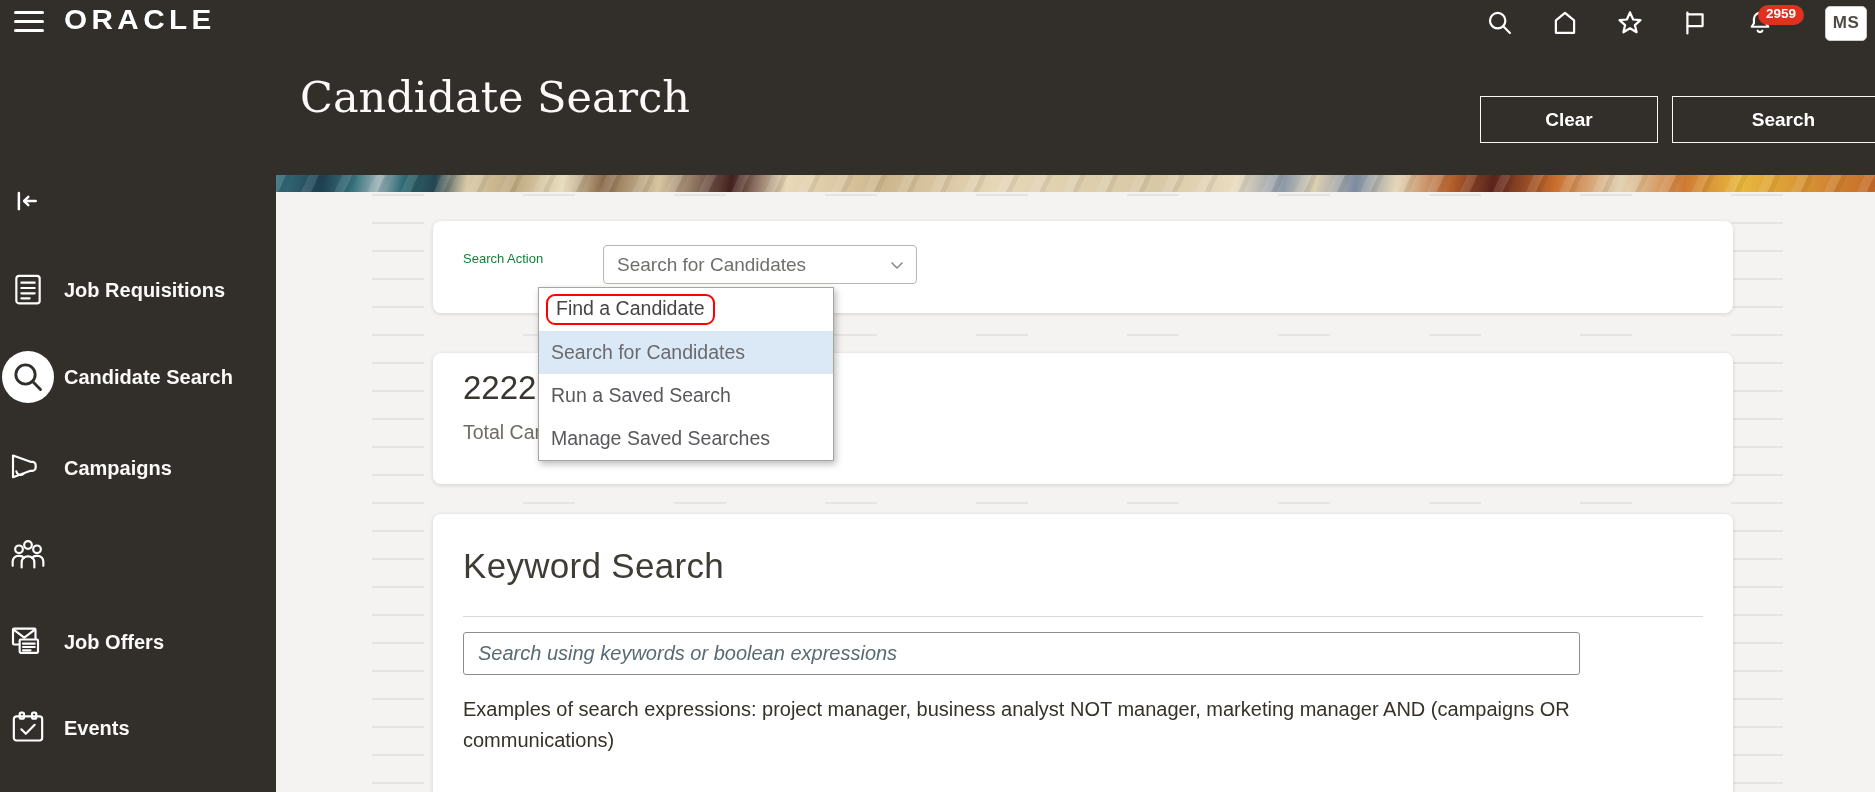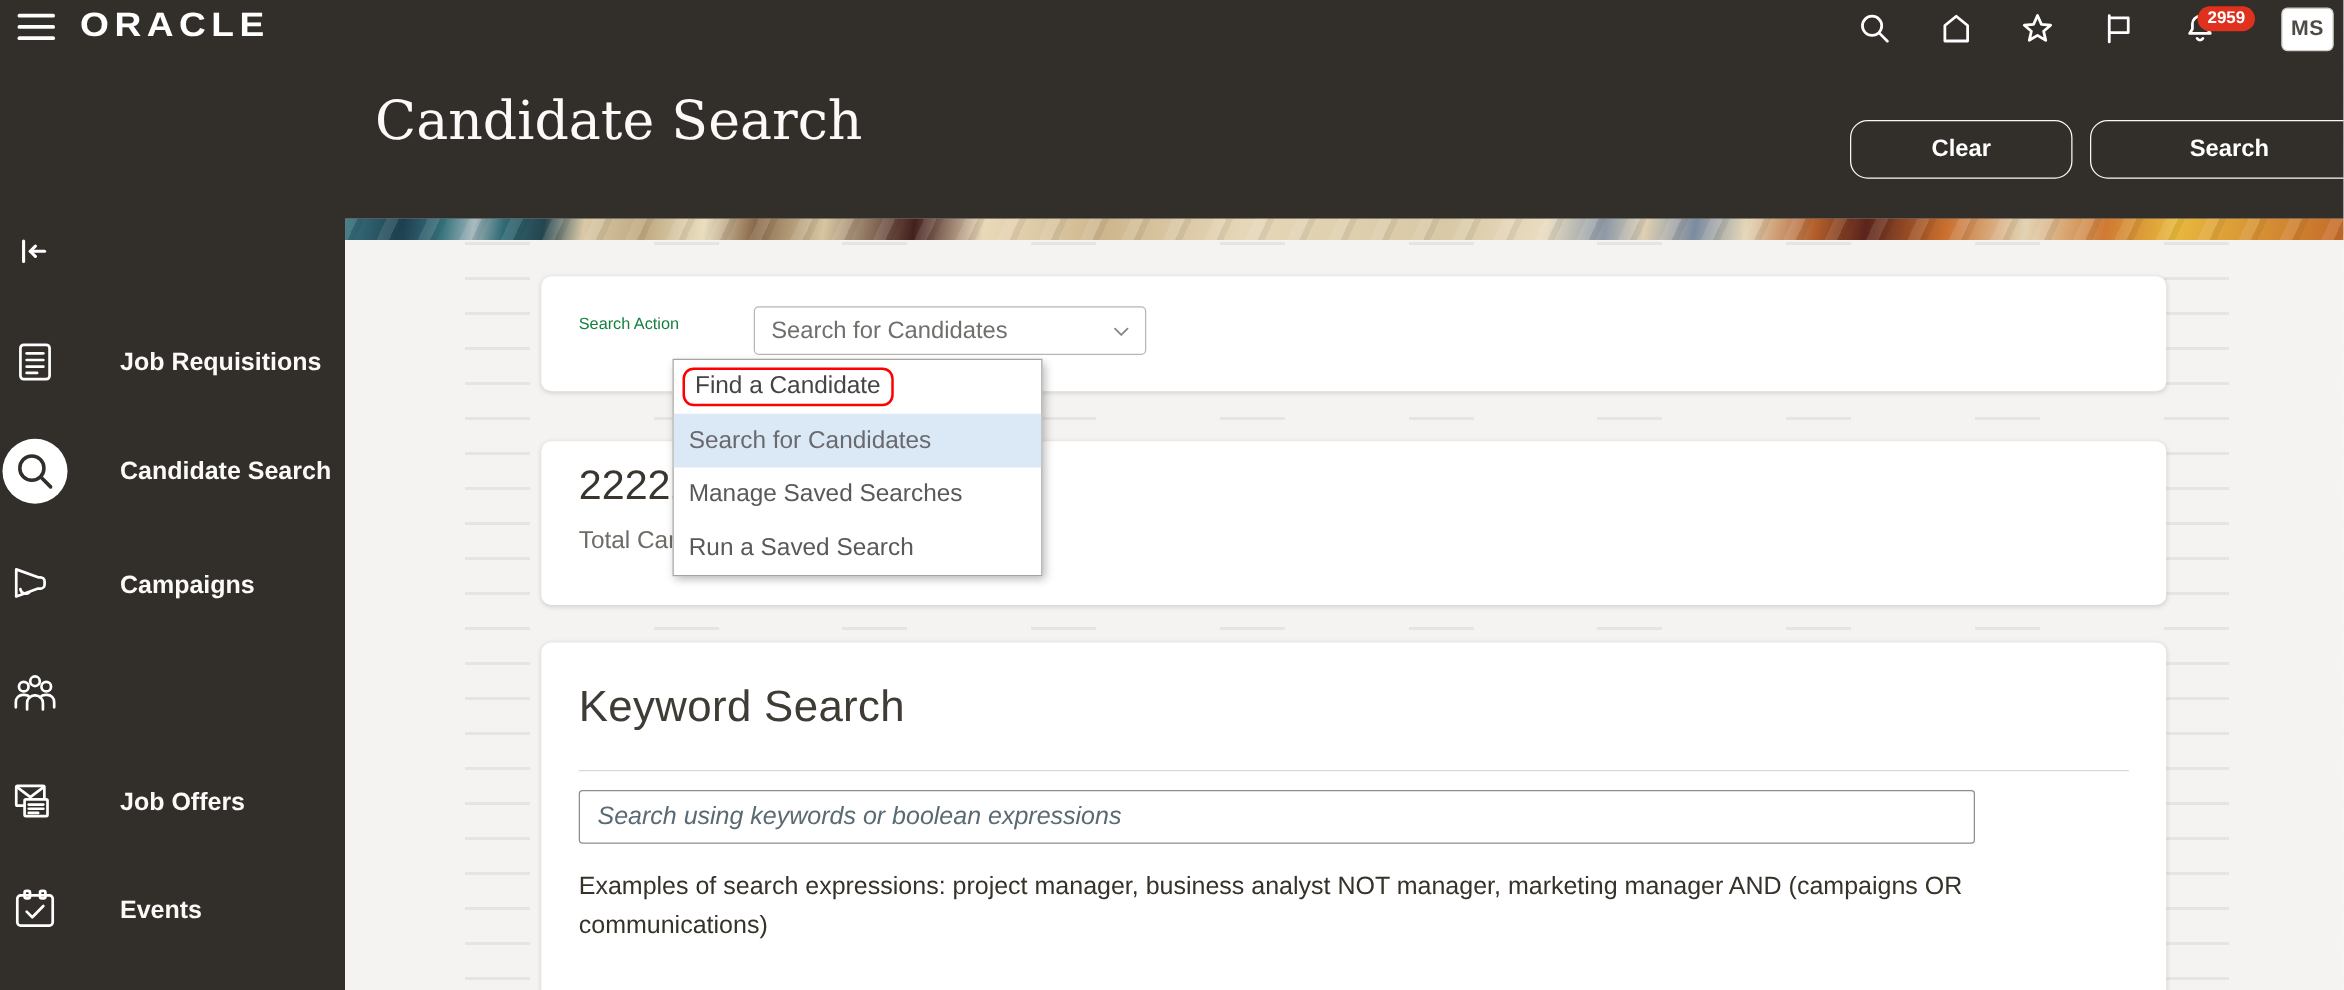--- a/index.html
+++ b/index.html
@@ -42,35 +42,35 @@
   .bell-wrap{ position:relative; }
   .badge{ position:absolute; top:-4px; left:12px; background:#e0301e; color:#fff;
     font-size:13.5px; font-weight:700; border-radius:11px; padding:2px 8px 3px; line-height:1.1; }
   .avatar{ margin-left:14px; width:42px; height:35px; background:#fff; border:1px solid #cfcdc9;
     border-radius:5px; display:flex; align-items:center; justify-content:center;
     color:#4f4a44; font-size:17px; font-weight:700; letter-spacing:.5px; cursor:pointer; }
 
   .page-title{ position:absolute; left:300px; top:72px; color:#fbfaf9;
     font-family:"DejaVu Serif","Liberation Serif",serif; font-size:43px; font-weight:400; }
   .hbtn{ position:absolute; top:96px; height:47px; background:transparent; border:1.5px solid #faf8f6;
-    border-radius:14px; color:#fff; font-family:"Liberation Sans",sans-serif;
+    border-radius:0; color:#fff; font-family:"Liberation Sans",sans-serif;
     font-size:19px; font-weight:700; cursor:pointer; }
   .hbtn.clear{ left:1480px; width:178px; }
   .hbtn.search{ left:1672px; width:223px; }
 
   
   .collapse-btn{ position:absolute; left:14px; top:188px; width:26px; height:26px; cursor:pointer; }
   .collapse-btn svg{ width:100%; height:100%; stroke:#fff; fill:none; stroke-width:2.3; stroke-linecap:round; stroke-linejoin:round; }
   .nav-item{ position:absolute; left:0; width:276px; height:60px; cursor:pointer; }
   .nav-ico{ position:absolute; left:2px; top:4px; width:52px; height:52px;
     display:flex; align-items:center; justify-content:center; border-radius:50%; }
   .nav-ico svg{ width:40px; height:40px; stroke:#fff; fill:none; stroke-width:1.3; stroke-linecap:round; stroke-linejoin:round; }
   .nav-item.active .nav-ico{ background:#fff; }
   .nav-item.active .nav-ico svg{ stroke:#322e2a; stroke-width:1.7; }
-  .nav-label{ position:absolute; left:64px; top:0; line-height:60px; color:#fbfaf8; font-size:20px; font-weight:700;margin-left:32px; }
+  .nav-label{ position:absolute; left:64px; top:0; line-height:60px; color:#fbfaf8; font-size:20px; font-weight:700; }
 
   
   .card{ position:absolute; left:433px; width:1300px; background:#fff; border-radius:8px;
     box-shadow:0 1px 4px rgba(0,0,0,.14); }
   .card1{ top:221px; height:92px; }
   .card2{ top:353px; height:131px; }
   .card3{ top:514px; height:300px; }
 
   .sa-label{ position:absolute; left:30px; top:30px; font-size:13px; font-weight:400; color:#15803d; }
   .sa-select{ position:absolute; left:170px; top:24px; width:314px; height:39px; background:#fff;
@@ -248,22 +248,22 @@
   <div class="card card2">
     <span class="count-number">22222</span>
     <span class="count-caption">Total Candidates</span>
   </div>
 
   <div class="dropdown-menu">
     <div class="menu-item first">
       <span class="annotation">Find a Candidate</span>
     </div>
     <div class="menu-item highlighted">Search for Candidates</div>
+    <div class="menu-item">Run a Saved Search</div>
     <div class="menu-item">Manage Saved Searches</div>
-    <div class="menu-item">Run a Saved Search</div>
   </div>
 
   <div class="card card3">
     <span class="ks-title">Keyword Search</span>
     <div class="ks-divider"></div>
     <input class="ks-input" type="text" placeholder="Search using keywords or boolean expressions" style="">
     <div class="ks-examples">Examples of search expressions: project manager, business analyst NOT manager, marketing manager AND (campaigns OR communications)</div>
   </div>
 
 </div>

